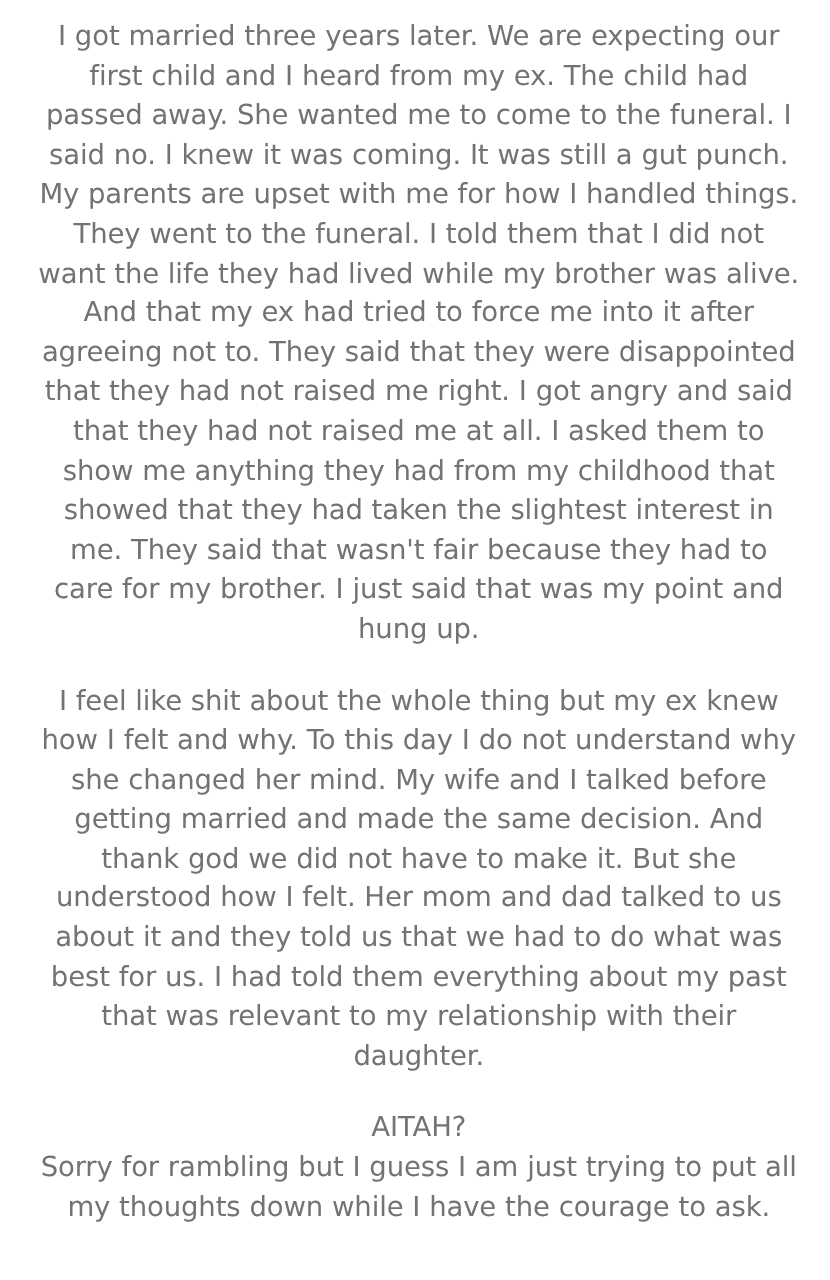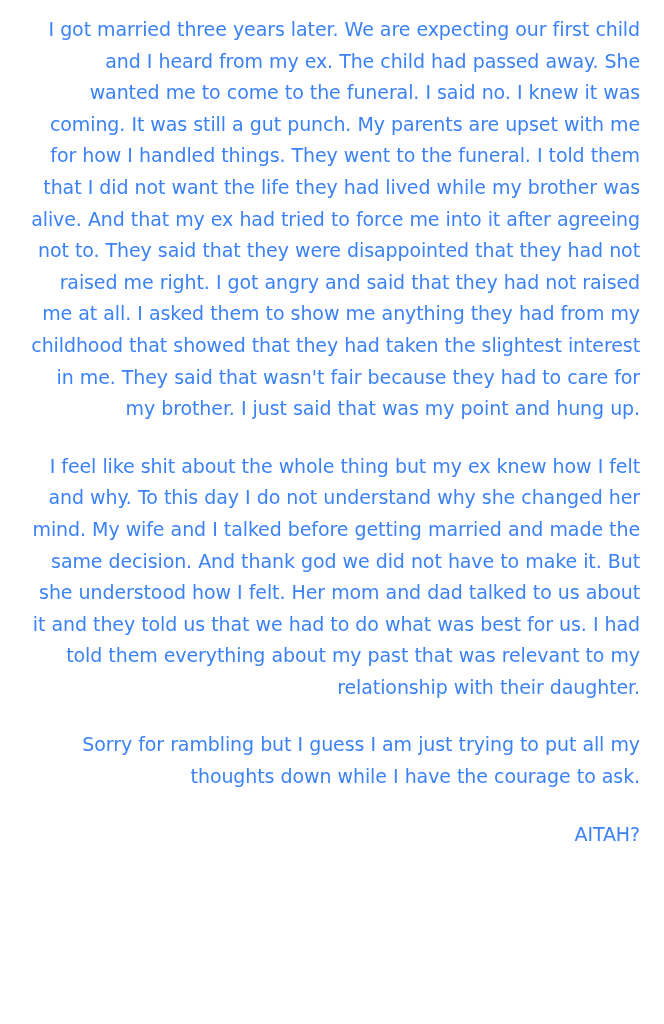--- a/index.html
+++ b/index.html
@@ -15,35 +15,35 @@
   }
   .page {
     box-sizing: border-box;
     width: 664px;
     height: 1024px;
     padding: 14px 24px 0 30px;
     background: #ffffff;
   }
   .para {
     margin: 0 0 26px 0;
-    font-size: 19px;
+    font-size: 22px;
     line-height: 31.6px;
-    color: #3b82f6;
+    color: #737373;
     letter-spacing: -0.1px;
     word-spacing: 0.2px;
-    text-align: right;
+    text-align: center;
   }
   .para:last-child {
     margin-bottom: 0;
   }
   .para-short {
     margin-bottom: 0;
   }
 </style>
 </head>
 <body>
 
 <div class="page">
   <p class="para">I got married three years later. We are expecting our first child and I heard from my ex. The child had passed away. She wanted me to come to the funeral. I said no. I knew it was coming. It was still a gut punch. My parents are upset with me for how I handled things. They went to the funeral. I told them that I did not want the life they had lived while my brother was alive. And that my ex had tried to force me into it after agreeing not to. They said that they were disappointed that they had not raised me right. I got angry and said that they had not raised me at all. I asked them to show me anything they had from my childhood that showed that they had taken the slightest interest in me. They said that wasn't fair because they had to care for my brother. I just said that was my point and hung up.</p>
   <p class="para">I feel like shit about the whole thing but my ex knew how I felt and why. To this day I do not understand why she changed her mind. My wife and I talked before getting married and made the same decision. And thank god we did not have to make it. But she understood how I felt. Her mom and dad talked to us about it and they told us that we had to do what was best for us. I had told them everything about my past that was relevant to my relationship with their daughter.</p>
+  <p class="para para-short">AITAH?</p>
   <p class="para">Sorry for rambling but I guess I am just trying to put all my thoughts down while I have the courage to ask.</p>
-  <p class="para para-short">AITAH?</p>
 </div>
 
 </body></html>

